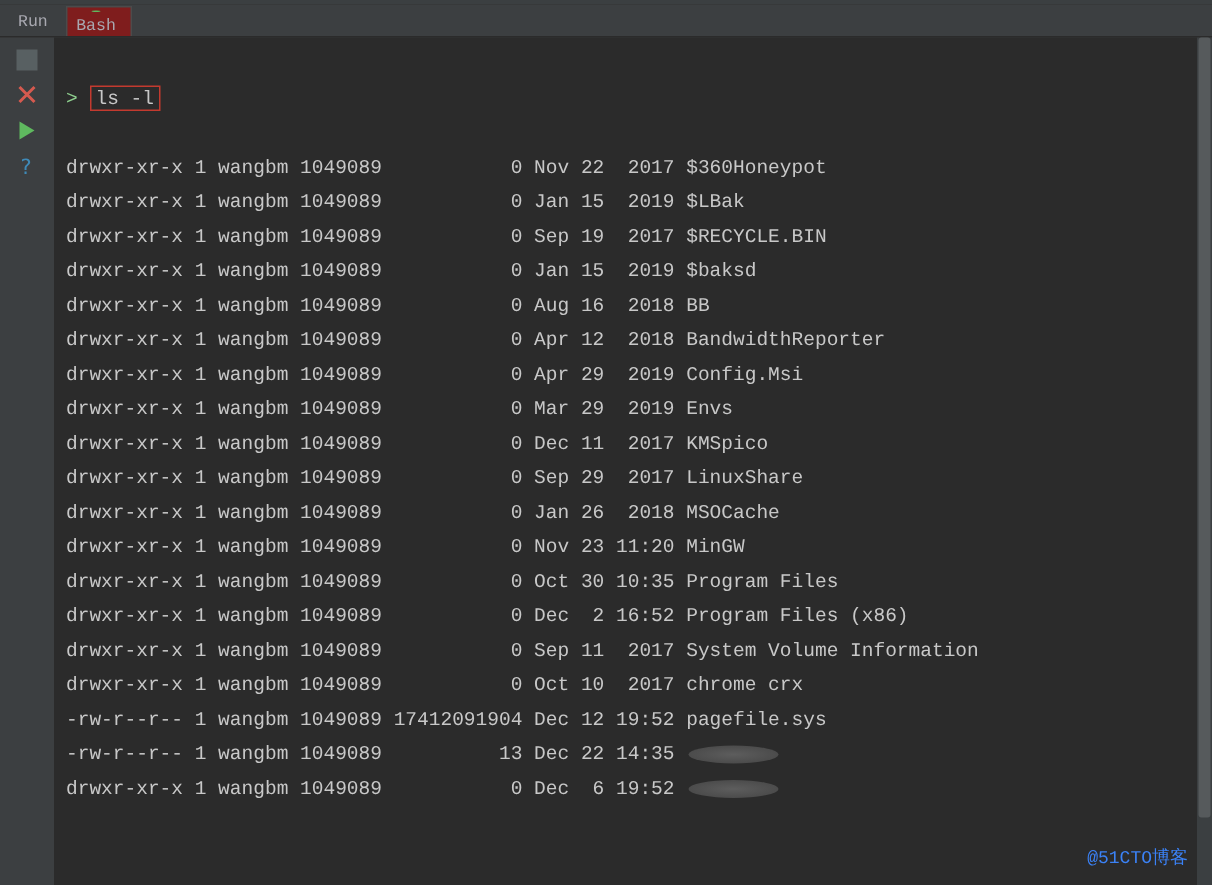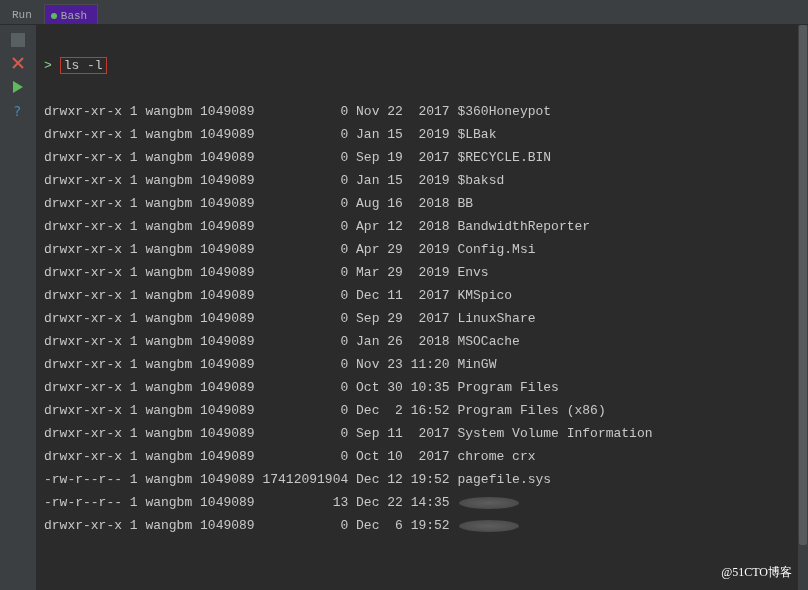--- a/index.html
+++ b/index.html
@@ -1,29 +1,29 @@
 <!DOCTYPE html>
 <html><head>
 <meta charset="utf-8">
 <style>
   * { margin:0; padding:0; box-sizing:border-box; }
   html,body { width:808px; height:590px; background:#2b2b2b; font-family:"Consolas","Menlo","Courier New",monospace; font-size:13px; color:#bbb; }
   .title-bar { height:3px; background:#3b3f41; }
   .tab-strip { height:22px; background:#3c3f41; display:flex; align-items:flex-end; padding-left:6px; border-bottom:1px solid #2b2b2b;}
   .tab { height:20px; padding:2px 10px 0 6px; font-size:11px; color:#a8a8b0; margin-right:2px; display:flex; align-items:center; gap:4px;}
-  .tab.active { background:#4c1d95; border:1px solid #4b4b4b; border-bottom:none; }
+  .tab.active { background:#7f1d1d; border:1px solid #4b4b4b; border-bottom:none;flex-direction:column; }
   .bash-dot { width:6px; height:6px; border-radius:50%; background:#5fb95f; }
   .body-row { display:flex; height:565px;}
   .gutter { width:36px; background:#3c3f41; display:flex; flex-direction:column; align-items:center; padding-top:8px; gap:8px;}
   .gutter .sq { width:14px; height:14px; background:#586062; }
   .gutter svg { width:16px; height:16px; }
   .term { flex:1; padding:6px 8px 12px 8px; line-height:23px; color:#c8c8c8; font-size:13px; white-space:pre; position:relative; overflow:hidden;border-radius:10px;}
   .prompt-gt { color:#8fd08f; }
   .cmd-box { border:1px solid #c43a2f; padding:0 3px; }
-  .watermark { position:absolute; right:6px; bottom:6px; color:#ffffff; font-size:12px; font-family:Liberation Serif, serif; }
+  .watermark { position:absolute; right:6px; bottom:6px; color:#3b82f6; font-size:12px; font-family:Liberation Mono, monospace; }
   .scroll-track { width:10px; background:#3b3f41; position:relative;}
   .scroll-thumb { position:absolute; left:1px; right:1px; top:0; height:520px; background:#565a5c; border-radius:2px;}
   .smudge { display:inline-block; width:60px; height:12px; background:radial-gradient(ellipse at center,#5d5d5d 0%,#444 100%); border-radius:50%; vertical-align:middle; margin-left:2px;}
 </style>
 </head>
 <body>
 
 <div class="title-bar"></div>
 
 <div class="tab-strip">

